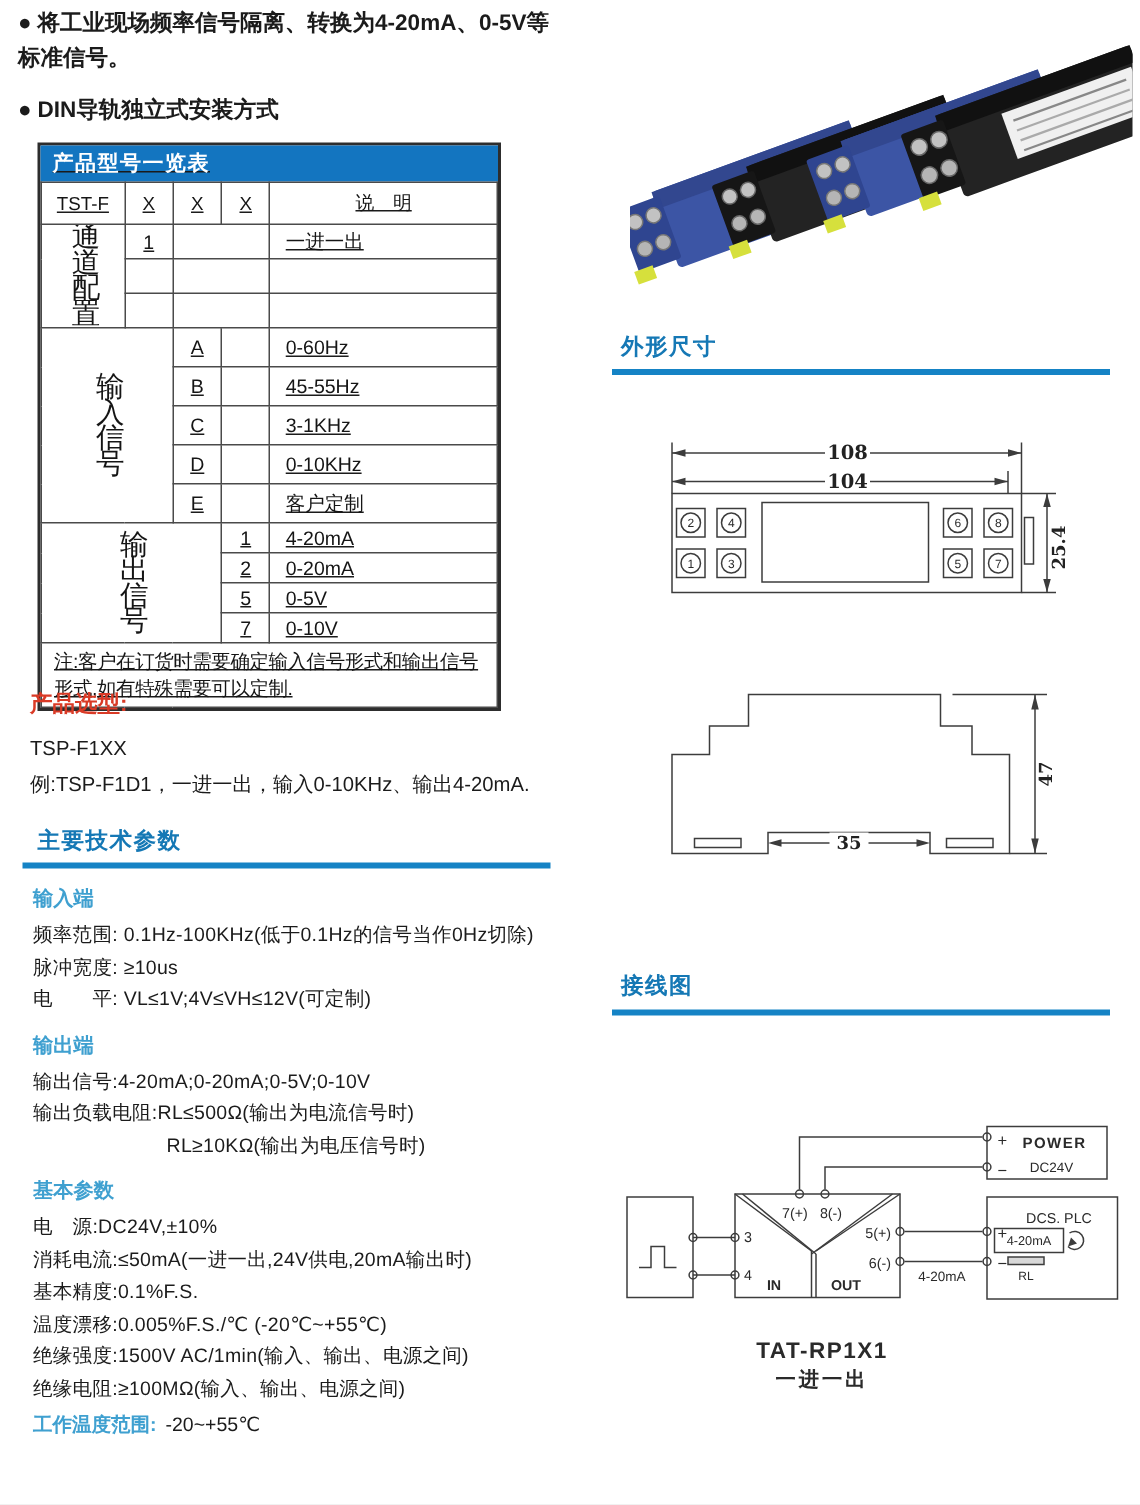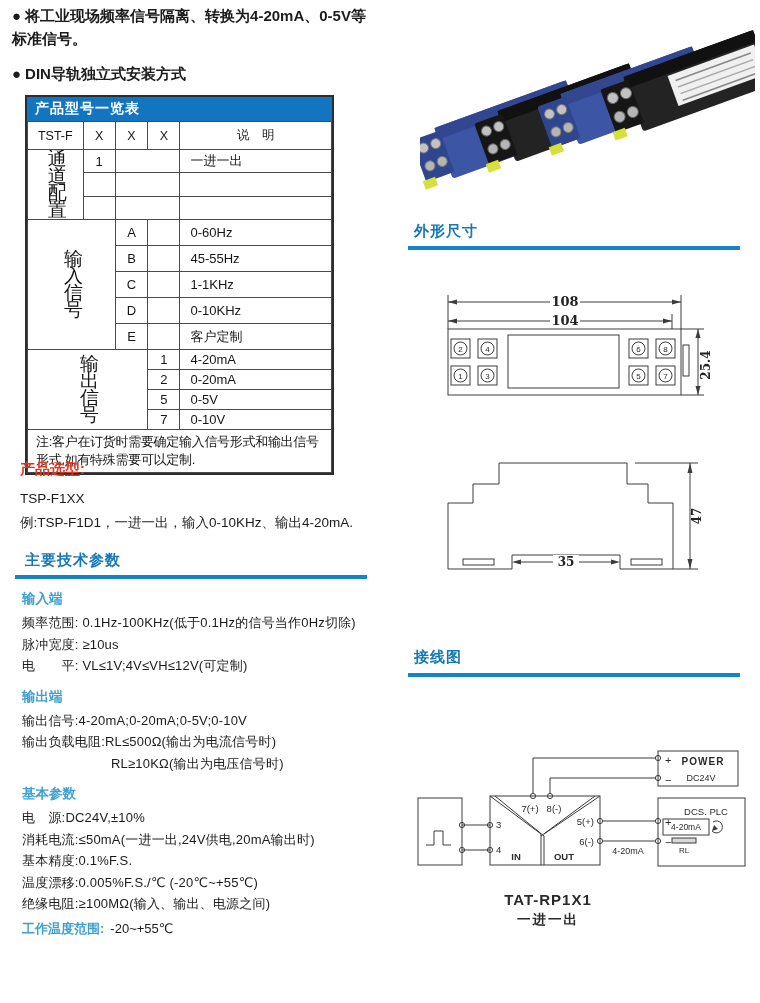--- a/index.html
+++ b/index.html
@@ -6,21 +6,21 @@
   #page{
     position:relative;width:760px;height:1003px;background:#ffffff;
     font-family:"Liberation Sans","DejaVu Sans",sans-serif;color:#1b1b1b;
     overflow:hidden;margin:0 auto;
   }
   
   #bullets{position:absolute;left:12px;top:4px;width:358px;font-size:15px;font-weight:600;line-height:23px;}
   #bullets p{margin:0 0 12px 0;}
   .dot{margin-right:4px;}
   
-  #table-wrap{position:absolute;left:25px;top:95px;width:305px;border:2px solid #2d2d2d;background:#fff;}
+  #table-wrap{position:absolute;left:25px;top:95px;width:305px;border:2px solid #2d2d2d;background:#fff;text-decoration:underline;}
   #table-title{background:#1375c0;color:#fff;font-weight:bold;font-size:14px;padding:3px 8px;letter-spacing:1px;}
   table.model{border-collapse:collapse;width:100%;table-layout:fixed;}
   table.model td{border:1px solid #4a4a4a;font-size:13px;color:#151515;text-align:center;padding:0 2px;overflow:hidden;}
   table.model td.desc{text-align:left;padding-left:10px;}
   table.model tr.hd td{height:27px;font-size:12.5px;}
   table.model tr.ch td{height:20px;}
   table.model tr.inp td{height:25px;}
   table.model tr.outp td{height:19px;}
   .vtext{display:inline-block;width:15px;word-break:break-all;line-height:17px;font-size:19px;}
   td.notecell{font-size:10.4px;text-align:left !important;padding:3px 8px !important;letter-spacing:-0.3px;}
@@ -104,21 +104,21 @@
         <td class="desc">0-60Hz</td>
       </tr>
       <tr class="inp">
         <td>B</td>
         <td></td>
         <td class="desc">45-55Hz</td>
       </tr>
       <tr class="inp">
         <td>C</td>
         <td></td>
-        <td class="desc">1-1KHz</td>
+        <td class="desc">3-1KHz</td>
       </tr>
       <tr class="inp">
         <td>D</td>
         <td></td>
         <td class="desc">0-10KHz</td>
       </tr>
       <tr class="inp">
         <td>E</td>
         <td></td>
         <td class="desc">客户定制</td>
@@ -165,20 +165,21 @@
     <div class="sub-label">输出端</div>
     <div class="pline">输出信号:4-20mA;0-20mA;0-5V;0-10V</div>
     <div class="pline">输出负载电阻:RL≤500Ω(输出为电流信号时)</div>
     <div class="pline indent">RL≥10KΩ(输出为电压信号时)</div>
 
     <div class="sub-label">基本参数</div>
     <div class="pline">电　源:DC24V,±10%</div>
     <div class="pline">消耗电流:≤50mA(一进一出,24V供电,20mA输出时)</div>
     <div class="pline">基本精度:0.1%F.S.</div>
     <div class="pline">温度漂移:0.005%F.S./℃ (-20℃~+55℃)</div>
+    <div class="pline">绝缘强度:1500V AC/1min(输入、输出、电源之间)</div>
     <div class="pline">绝缘电阻:≥100MΩ(输入、输出、电源之间)</div>
 
     <div class="flines">
       <div class="fline"><span class="flabel">工作温度范围:</span><span>-20~+55℃</span></div>
 
     </div>
   </div>
 
   <svg id="photo" width="335" height="195" viewBox="0 0 335 195">
 

